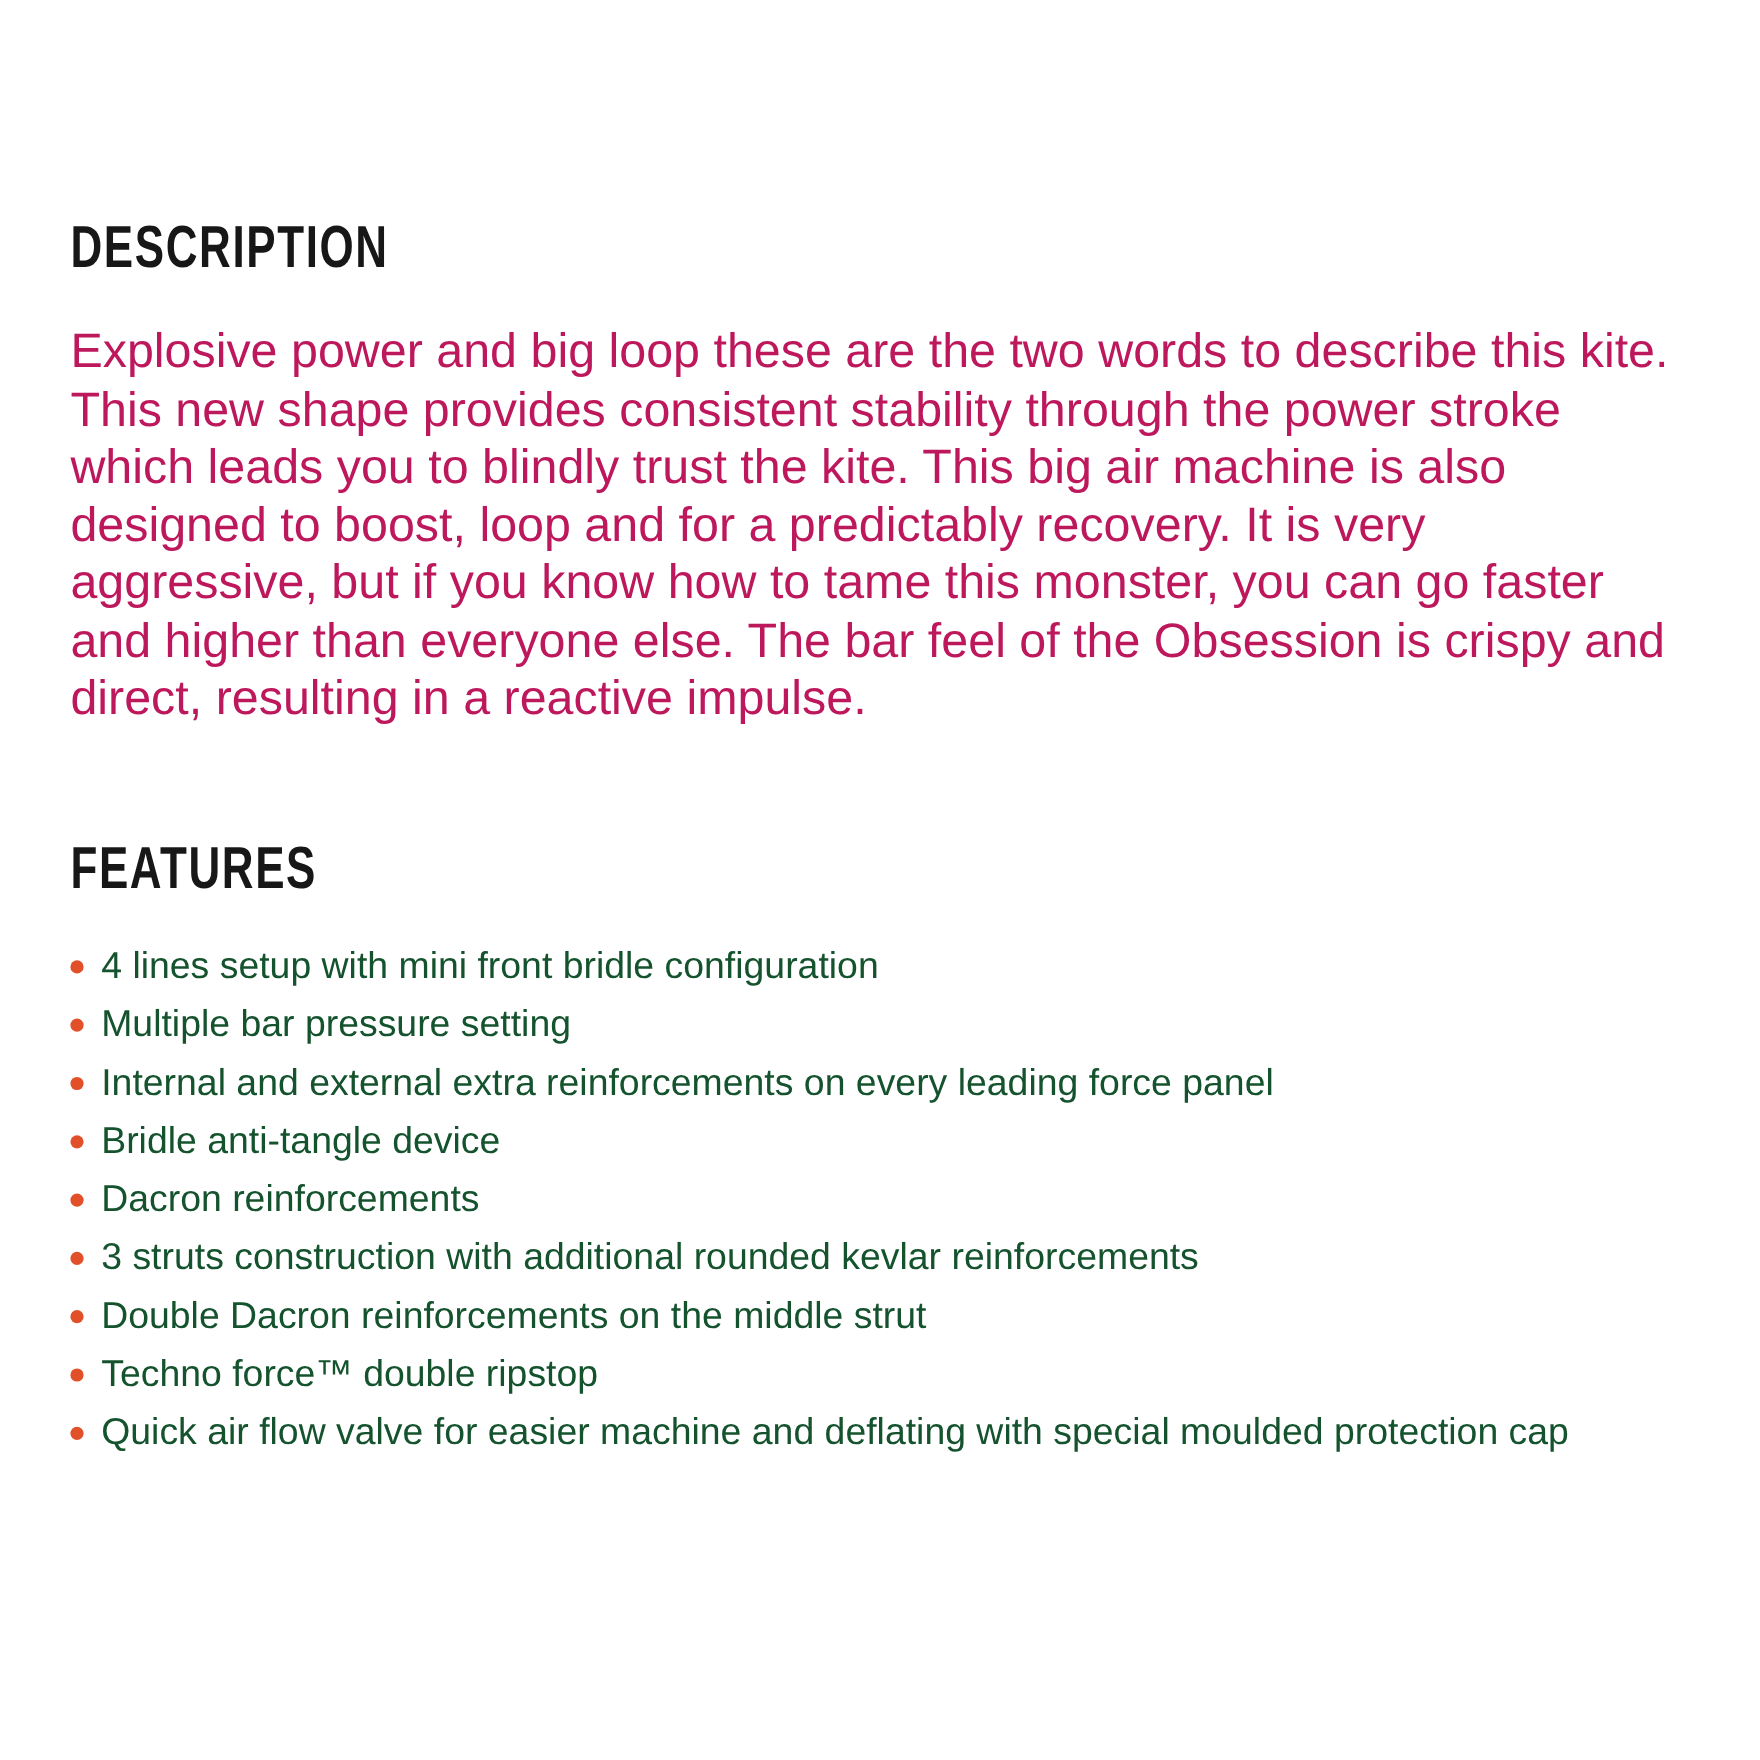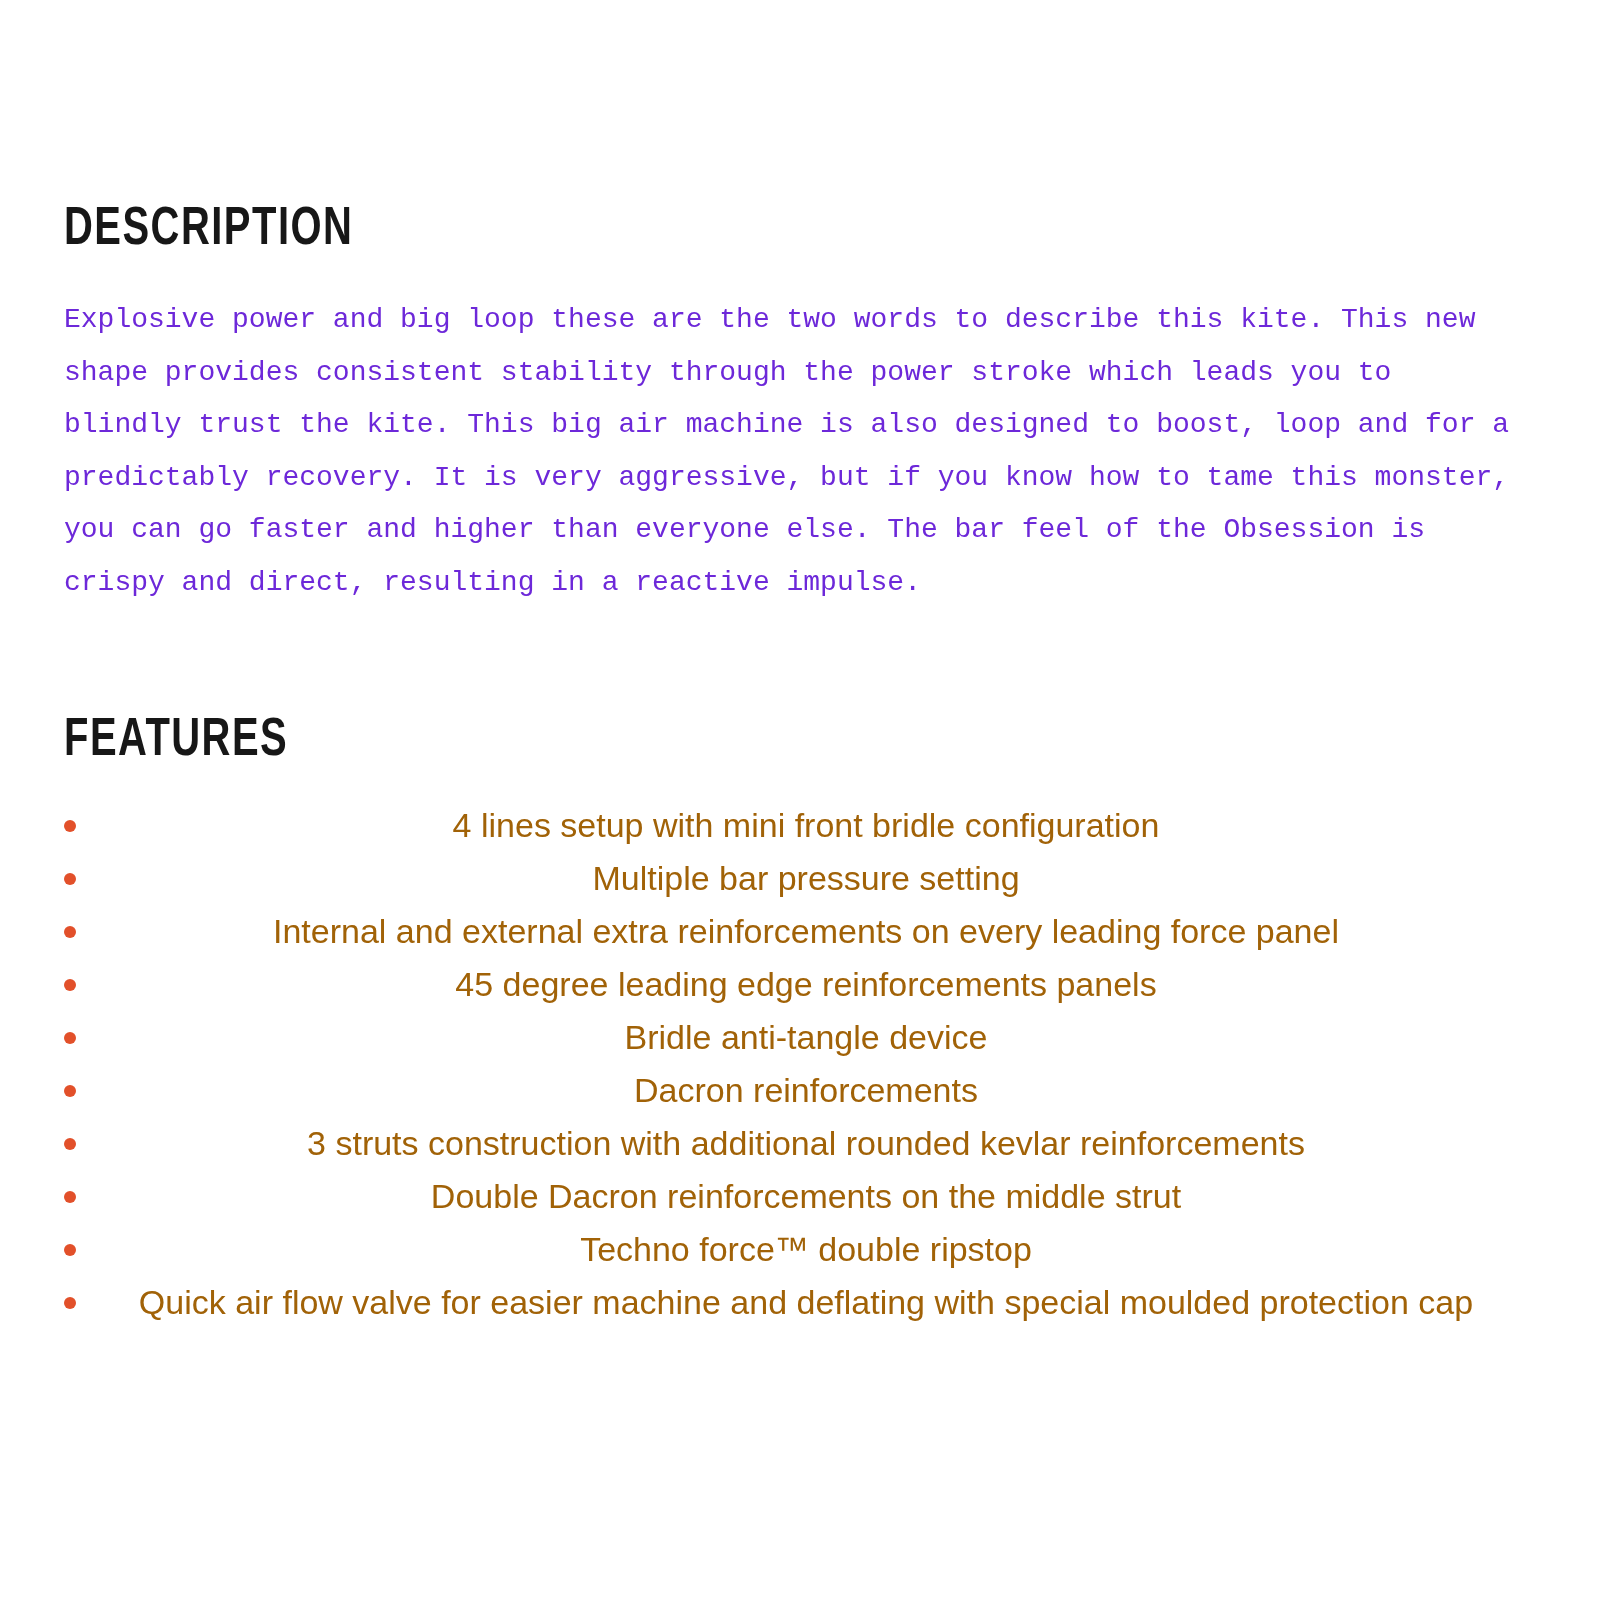--- a/index.html
+++ b/index.html
@@ -34,38 +34,36 @@
   }
   .heading-description {
     padding-top: 198px;
   }
   .heading-features {
     padding-top: 100px;
   }
   .body-paragraph {
     margin: 42px 0 0 0;
     max-width: 1456px;
-    font-size: 28px;
+    font-size: 44px;
     line-height: 52.5px;
-    color: #6d28d9;
-    font-family: Liberation Mono, monospace;
+    color: #be185d;
   }
   .features-list {
     list-style: none;
     margin: 36px 0 0 0;
     padding: 0 0 0 0;
     max-width: 1470px;
   }
   .features-list li {
     position: relative;
     padding-left: 28px;
     font-size: 34px;
     line-height: 53px;
-    color: #a16207;
-    text-align: center;
+    color: #14532d;
   }
   .features-list li .bullet-dot {
     position: absolute;
     left: 0;
     top: 21px;
     width: 12px;
     height: 12px;
     border-radius: 50%;
     background: #e2502a;
   }
@@ -79,21 +77,20 @@
     <h2 class="section-heading heading-description"><span class="condense">DESCRIPTION</span></h2>
 
     <p class="body-paragraph">Explosive power and big loop these are the two words to describe this kite. This new shape provides consistent stability through the power stroke which leads you to blindly trust the kite. This big air machine is also designed to boost, loop and for a predictably recovery. It is very aggressive, but if you know how to tame this monster, you can go faster and higher than everyone else. The bar feel of the Obsession is crispy and direct, resulting in a reactive impulse.</p>
 
     <h2 class="section-heading heading-features"><span class="condense">FEATURES</span></h2>
 
     <ul class="features-list">
       <li><span class="bullet-dot"></span><span>4 lines setup with mini front bridle configuration</span></li>
       <li><span class="bullet-dot"></span><span>Multiple bar pressure setting</span></li>
       <li><span class="bullet-dot"></span><span>Internal and external extra reinforcements on every leading force panel</span></li>
-      <li><span class="bullet-dot"></span><span>45 degree leading edge reinforcements panels</span></li>
       <li><span class="bullet-dot"></span><span>Bridle anti-tangle device</span></li>
       <li><span class="bullet-dot"></span><span>Dacron reinforcements</span></li>
       <li><span class="bullet-dot"></span><span>3 struts construction with additional rounded kevlar reinforcements</span></li>
       <li><span class="bullet-dot"></span><span>Double Dacron reinforcements on the middle strut</span></li>
       <li><span class="bullet-dot"></span><span>Techno force™ double ripstop</span></li>
       <li><span class="bullet-dot"></span><span>Quick air flow valve for easier machine and deflating with special moulded protection cap</span></li>
     </ul>
 
   </div>
 </div>

